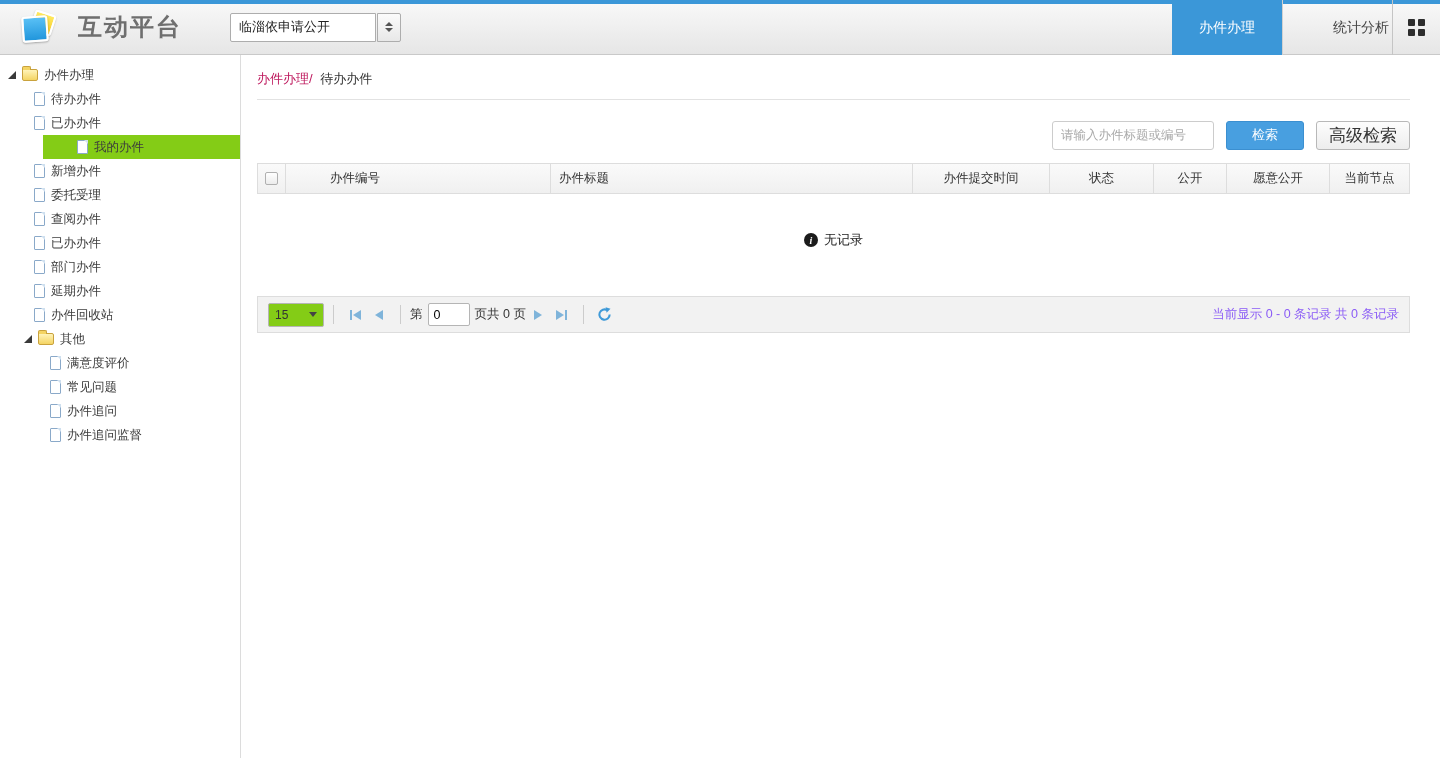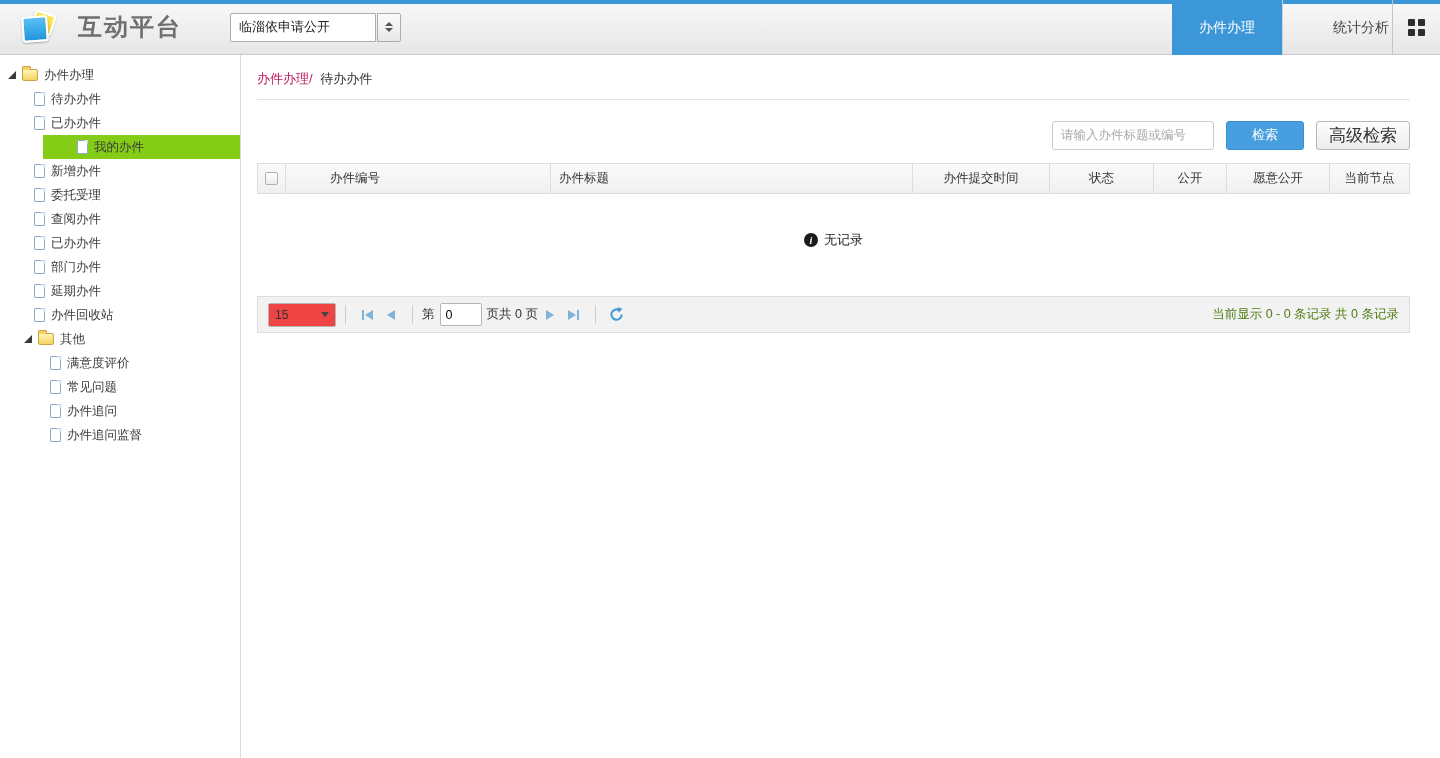--- a/index.html
+++ b/index.html
@@ -101,36 +101,36 @@
 
   .empty-row { margin-top:37px; height:18px; display:flex; align-items:center; justify-content:center; gap:6px;
     font-size:13px; color:#222; }
   .info-icon { width:14px; height:14px; border-radius:50%; background:#1b1b1b; color:#fff;
     font-size:10px; font-weight:bold; display:flex; align-items:center; justify-content:center;
     font-family:"Liberation Serif",serif; font-style:italic; }
 
   
   .pager { margin-top:47px; height:37px; background:#f2f2f2; border:1px solid #ddd;
     display:flex; align-items:center; padding:0 10px; }
-  .page-size { width:68px; height:24px; background:#ef4444; border:1px solid #b5b5b5; border-radius:2px;
+  .page-size { width:56px; height:24px; background:#84cc16; border:1px solid #b5b5b5; border-radius:2px;
     display:flex; align-items:center; justify-content:space-between; padding:0 6px; cursor:pointer; }
   .caret-dn { width:0; height:0; border-left:4px solid transparent; border-right:4px solid transparent;
     border-top:5px solid #444; }
   .vsep { width:1px; height:19px; background:#ccc; margin:0 9px; }
   .pg-btn { width:24px; height:24px; display:flex; align-items:center; justify-content:center; gap:1px; cursor:pointer; }
   .tri-l { width:0; height:0; border-top:5px solid transparent; border-bottom:5px solid transparent;
     border-right:8px solid #7fb4da; }
   .tri-r { width:0; height:0; border-top:5px solid transparent; border-bottom:5px solid transparent;
     border-left:8px solid #7fb4da; }
   .bar-v { width:2px; height:10px; background:#7fb4da; }
   .page-jump { display:flex; align-items:center; gap:5px; font-size:12.5px; color:#333; }
   .page-input { width:42px; height:23px; border:1px solid #b5b5b5; border-radius:2px; padding:0 5px;
     font-size:12.5px; font-family:inherit; outline:none; }
   .refresh-btn { width:24px; height:24px; display:flex; align-items:center; justify-content:center; cursor:pointer; }
-  .pager-summary { margin-left:auto; font-size:12.5px; color:#4d7c0f; }
+  .pager-summary { margin-left:auto; font-size:12.5px; color:#8b5cf6; }
 </style>
 </head>
 <body>
 
 <div class="app-header">
   <div class="top-strip"></div>
   <div class="header-inner">
     <div class="brand">
       <div class="logo">
         <div class="sq-back"></div>

